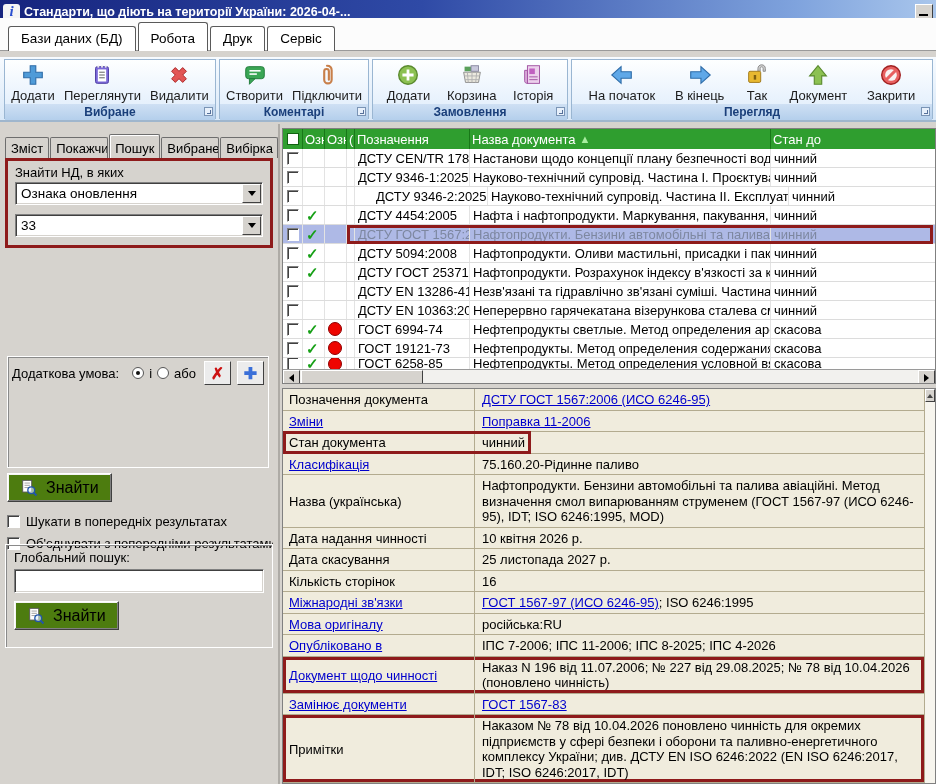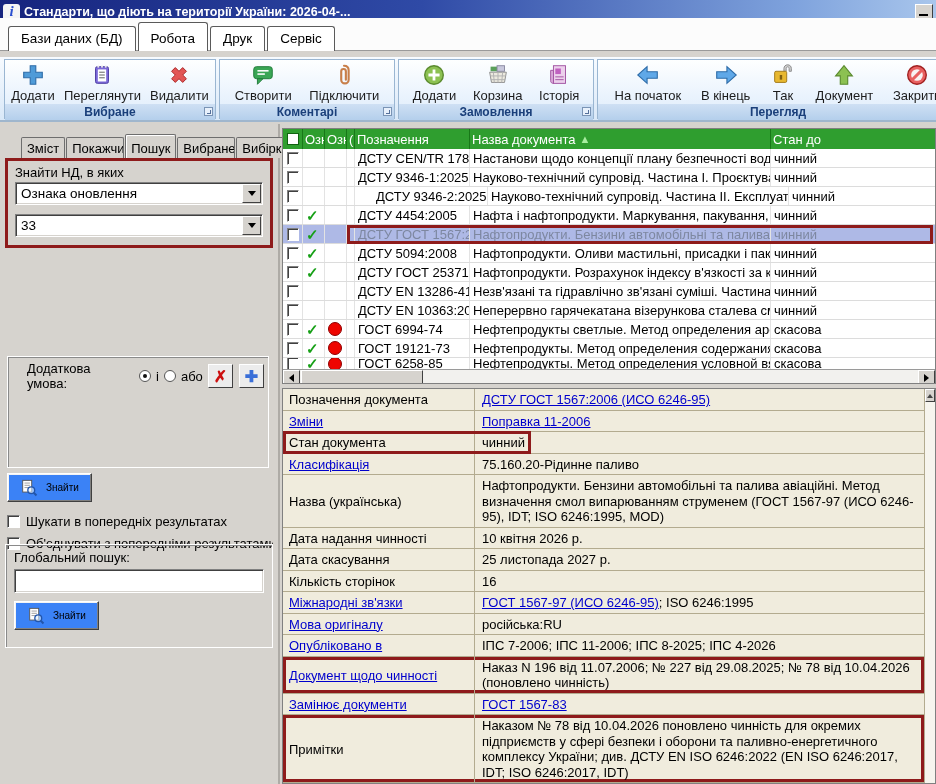--- a/index.html
+++ b/index.html
@@ -40,48 +40,48 @@
   .tbtn svg{width:26px;height:26px;}
   .tcaption{height:16px;background:linear-gradient(#cfe0f4,#b4cfec);color:#1a3f7a;font-weight:bold;
     font-size:12px;text-align:center;line-height:16px;position:relative;}
   .launcher{position:absolute;right:2px;top:3px;width:9px;height:9px;border:1px solid #7a94b5;
     background:#e7f0fb;}
   .launcher:after{content:"";position:absolute;right:1px;bottom:1px;width:3px;height:3px;border:1px solid #55709a;border-top:none;border-left:none;}
 
   
   .sidebar{position:absolute;left:0;top:124px;width:280px;bottom:0;background:#d6d3ce;
     border-right:2px solid #aeaba6;padding:0 6px 0 5px;}
-  .stabs{position:absolute;left:21px;top:8px;height:26px;display:flex;align-items:flex-end;}
+  .stabs{position:absolute;left:5px;top:8px;height:26px;display:flex;align-items:flex-end;}
   .stab{border:1px solid #6e6e6e;border-bottom:none;background:#d6d3ce;border-radius:2px 2px 0 0;
     padding:3px 5px 2px;margin-right:1px;font-size:13px;position:relative;top:0;white-space:nowrap;
     overflow:hidden;max-width:58px;}
   .stab.active{padding-top:6px;box-shadow:inset 1px 1px 0 #fff;z-index:2;}
   .searchbox{position:absolute;left:5px;top:34px;width:268px;height:90px;border:3px solid #8e1b1b;
     padding:4px 7px;}
   .fieldlabel{font-size:13px;margin-bottom:2px;}
   .combo{height:23px;background:#fff;border:1px solid;border-color:#808080 #fff #fff #808080;
     box-shadow:inset 1px 1px 0 #404040 , inset -1px -1px 0 #d6d3ce;
     display:flex;align-items:center;padding-left:5px;margin-bottom:9px;}
   .combo-val{flex:1;font-size:13.5px;white-space:nowrap;overflow:hidden;}
   .combo-btn{width:19px;height:19px;margin:1px;background:#d6d3ce;border:1px solid;
     border-color:#fff #404040 #404040 #fff;display:flex;align-items:center;justify-content:center;flex:none;}
   .combo-btn .dn{width:0;height:0;border-left:4px solid transparent;border-right:4px solid transparent;border-top:5px solid #000;}
 
   .condgroup{position:absolute;left:7px;top:232px;width:262px;height:112px;
     border:1px solid #fff;box-shadow:inset 1px 1px 0 #8a8a8a;background:#d6d3ce;padding:4px 4px;}
-  .condrow{display:flex;align-items:center;gap:5px;margin-left:15px;}
+  .condrow{display:flex;align-items:center;gap:5px;}
   .radio{width:12px;height:12px;border-radius:50%;background:#fff;border:1px solid #555;position:relative;flex:none;}
   .radio.on:after{content:"";position:absolute;left:3px;top:3px;width:4px;height:4px;border-radius:50%;background:#111;}
   .sqbtn{width:27px;height:24px;background:#ececec;border:1px solid;border-color:#fff #404040 #404040 #fff;
     display:flex;align-items:center;justify-content:center;font-weight:bold;font-size:16px;}
   .sqbtn.del{color:#cc1111;}
   .sqbtn.add{color:#3a6fd8;margin-left:1px;}
-  .btn3d{background:#3b82f6;border:1px solid;border-color:#fff #404040 #404040 #fff;
+  .btn3d{background:#4d7c0f;border:1px solid;border-color:#fff #404040 #404040 #fff;
     box-shadow:inset -1px -1px 0 #808080 , inset 1px 1px 0 #f4f4f4;
-    display:inline-flex;align-items:center;gap:8px;padding:0 12px;height:29px;font-size:10px;}
+    display:inline-flex;align-items:center;gap:8px;padding:0 12px;height:29px;font-size:16px;}
   .findbtn{position:absolute;left:7px;top:349px;}
   .cbrow{position:absolute;left:7px;display:flex;align-items:center;gap:6px;white-space:nowrap;overflow:hidden;width:266px;}
   .cbrow .cb{width:13px;height:13px;background:#fff;border:1px solid;border-color:#808080 #fff #fff #808080;
     box-shadow:inset 1px 1px 0 #404040;flex:none;}
   .globalgroup{position:absolute;left:5px;top:420px;width:268px;height:104px;
     border:1px solid #fff;box-shadow:inset 1px 1px 0 #8a8a8a;padding:5px 8px;}
   .txtinput{height:24px;background:#fff;border:1px solid;border-color:#808080 #fff #fff #808080;
     box-shadow:inset 1px 1px 0 #404040 , inset -1px -1px 0 #d6d3ce;width:100%;margin:2px 0 8px;
     font-size:13px;padding:2px 4px;font-family:"Liberation Sans",sans-serif;}
 
@@ -176,21 +176,21 @@
         </div>
         <div class="tbtn">
           <svg viewBox="0 0 28 28">
             <path d="M6 10l4-4 4 4 4-4 4 4-4 4 4 4-4 4-4-4-4 4-4-4 4-4z" fill="#e25555" stroke="#a82222"></path>
           </svg>
           <span>Видалити</span>
         </div>
       </div>
       <div class="tcaption">Вибране<span class="launcher"></span></div>
     </div>
-    <div class="tgroup" style="width: 176px;">
+    <div class="tgroup" style="width: 150px;">
       <div class="tbtns">
         <div class="tbtn">
           <svg viewBox="0 0 28 28">
             <rect x="4" y="5" width="20" height="13" rx="3" fill="#3aa655" stroke="#1e7a38"></rect>
             <path d="M8 18v6l6-6z" fill="#3aa655" stroke="#1e7a38"></path>
             <line x1="8" y1="9.5" x2="20" y2="9.5" stroke="#fff" stroke-width="1.7"></line>
             <line x1="8" y1="13" x2="16" y2="13" stroke="#fff" stroke-width="1.7"></line>
           </svg>
           <span>Створити</span>
         </div>

